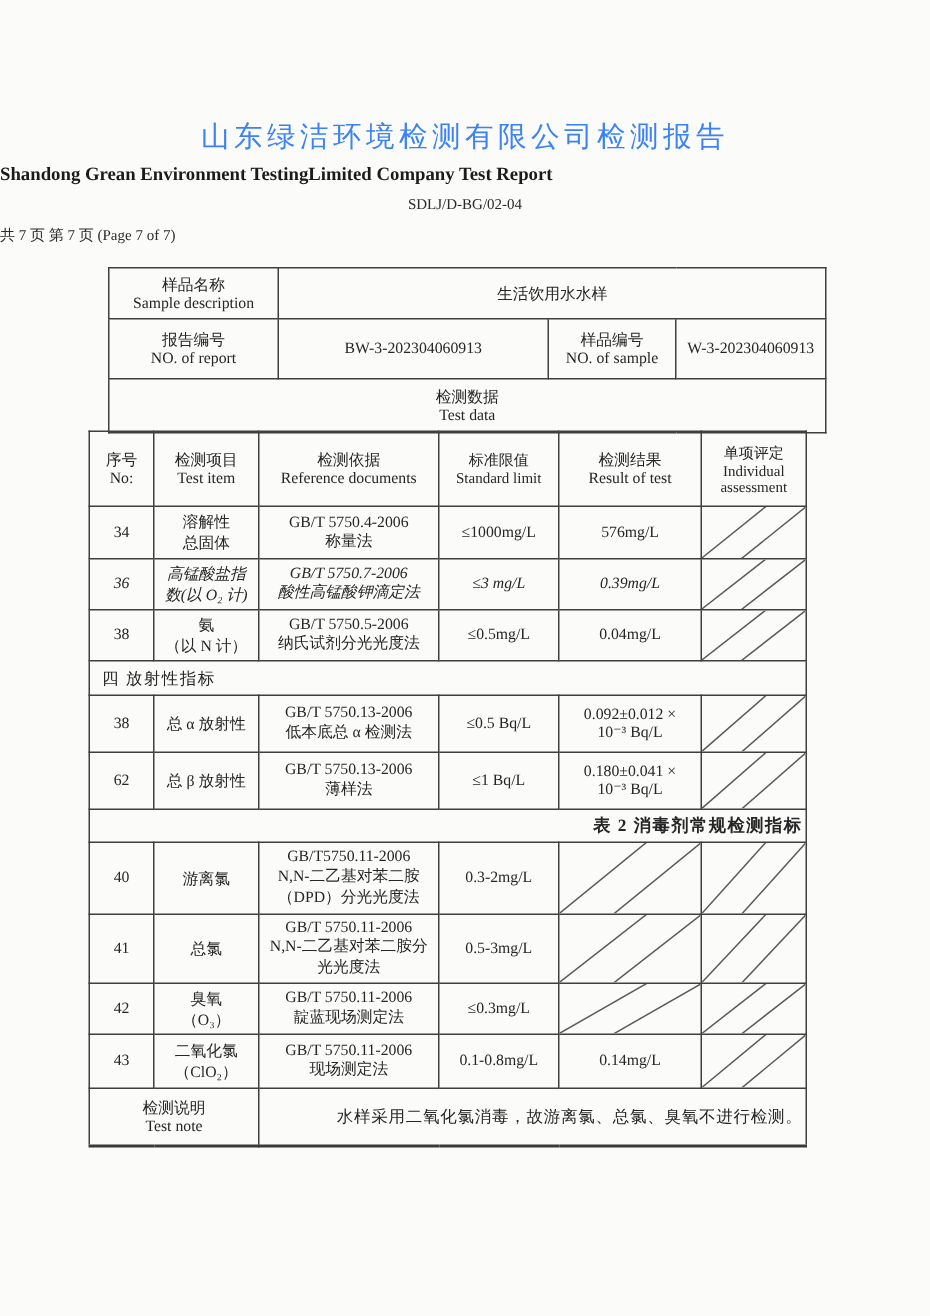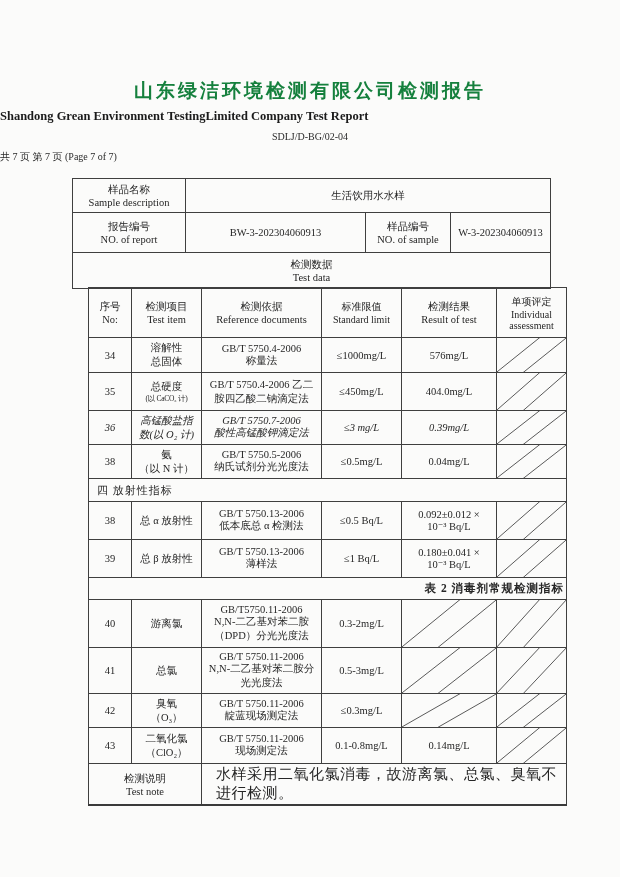--- a/index.html
+++ b/index.html
@@ -8,38 +8,38 @@
     background:#f4f4f3;
     font-family:"Liberation Serif","DejaVu Serif",serif;
     color:#222;
   }
   .page{
     position:relative;width:620px;height:877px;
     background:#fbfbfa;overflow:hidden;
   }
   .title-cn{
     position:absolute;top:78px;left:0;width:620px;
-    text-align:center;font-size:19px;font-weight:bold;
-    letter-spacing:3px;color:#15803d;
+    text-align:center;font-size:19px;font-weight:normal;
+    letter-spacing:3px;color:#3b82f6;
   }
   .title-en{
     position:absolute;top:109px;left:0;width:620px;
     text-align:left;font-size:12.5px;font-weight:bold;color:#1b1b1b;
   }
   .doc-code{
     position:absolute;top:131px;left:0;width:620px;
     text-align:center;font-size:10px;color:#2a2a2a;
   }
   .page-info{
     position:absolute;top:150px;left:0;width:550px;
     text-align:left;font-size:10px;color:#2a2a2a;
   }
   table{border-collapse:collapse;table-layout:fixed;}
   .meta-table{position:absolute;left:72px;top:178px;width:478px;}
-  .main-table{position:absolute;left:88px;top:287px;width:478px;}
+  .main-table{position:absolute;left:59px;top:287px;width:478px;}
   .meta-table,.main-table{border:1.5px solid #3a3a3a;}
   .main-table{border-bottom-width:2px;}
   td,th{
     border:1px solid #3f3f3f;
     font-size:10.5px;font-weight:normal;
     text-align:center;vertical-align:middle;
     padding:1px 2px;
     white-space:pre-line;
     color:#262626;
     position:relative;
@@ -47,21 +47,21 @@
   }
   .en-sub{font-size:10px;}
   .item-small{display:block;font-size:7.5px;letter-spacing:-0.3px;}
   tr.section-row td{
     text-align:left;padding-left:8px;font-size:11px;letter-spacing:1px;
   }
   tr.section-row.center td{
     text-align:right;font-weight:bold;font-size:11.5px;padding-left:2px;
   }
   tr.note-row td.note-text{
-    text-align:left;padding-left:14px;font-size:15px;letter-spacing:0.5px;font-family:Liberation Mono, monospace;
+    text-align:right;padding-left:14px;font-size:11px;letter-spacing:0.5px;font-family:Liberation Mono, monospace;
   }
   svg.slash{
     position:absolute;left:0;top:0;width:100%;height:100%;display:block;
   }
   svg.slash line{stroke:#5a5a5a;stroke-width:1;}
 </style>
 </head>
 <body>
 
 <div class="page">
@@ -132,32 +132,20 @@
 总固体</td>
           <td>GB/T 5750.4-2006
 称量法</td>
           <td>≤1000mg/L</td>
           <td>576mg/L</td>
           <td><svg class="slash" viewBox="0 0 100 100" preserveAspectRatio="none">
               <line x1="-2" y1="103" x2="63" y2="-3" vector-effect="non-scaling-stroke"></line>
               <line x1="37" y1="103" x2="102" y2="-3" vector-effect="non-scaling-stroke"></line>
             </svg></td>
         </tr>
-        <tr style="height: 38px;">
-          <td>35</td>
-          <td>总硬度<span class="item-small">(以 CaCO₃ 计)</span></td>
-          <td>GB/T 5750.4-2006 乙二
-胺四乙酸二钠滴定法</td>
-          <td>≤450mg/L</td>
-          <td>404.0mg/L</td>
-          <td><svg class="slash" viewBox="0 0 100 100" preserveAspectRatio="none">
-              <line x1="-2" y1="103" x2="63" y2="-3" vector-effect="non-scaling-stroke"></line>
-              <line x1="37" y1="103" x2="102" y2="-3" vector-effect="non-scaling-stroke"></line>
-            </svg></td>
-        </tr>
         <tr style="height: 34px; font-style: italic;">
           <td>36</td>
           <td>高锰酸盐指
 数(以 O₂ 计)</td>
           <td>GB/T 5750.7-2006
 酸性高锰酸钾滴定法</td>
           <td>≤3 mg/L</td>
           <td>0.39mg/L</td>
           <td><svg class="slash" viewBox="0 0 100 100" preserveAspectRatio="none">
               <line x1="-2" y1="103" x2="63" y2="-3" vector-effect="non-scaling-stroke"></line>
@@ -187,21 +175,21 @@
 低本底总 α 检测法</td>
           <td>≤0.5 Bq/L</td>
           <td>0.092±0.012 ×
 10⁻³ Bq/L</td>
           <td><svg class="slash" viewBox="0 0 100 100" preserveAspectRatio="none">
               <line x1="-2" y1="103" x2="63" y2="-3" vector-effect="non-scaling-stroke"></line>
               <line x1="37" y1="103" x2="102" y2="-3" vector-effect="non-scaling-stroke"></line>
             </svg></td>
         </tr>
         <tr style="height: 38px;">
-          <td>39</td>
+          <td>62</td>
           <td>总 β 放射性</td>
           <td>GB/T 5750.13-2006
 薄样法</td>
           <td>≤1 Bq/L</td>
           <td>0.180±0.041 ×
 10⁻³ Bq/L</td>
           <td><svg class="slash" viewBox="0 0 100 100" preserveAspectRatio="none">
               <line x1="-2" y1="103" x2="63" y2="-3" vector-effect="non-scaling-stroke"></line>
               <line x1="37" y1="103" x2="102" y2="-3" vector-effect="non-scaling-stroke"></line>
             </svg></td>

